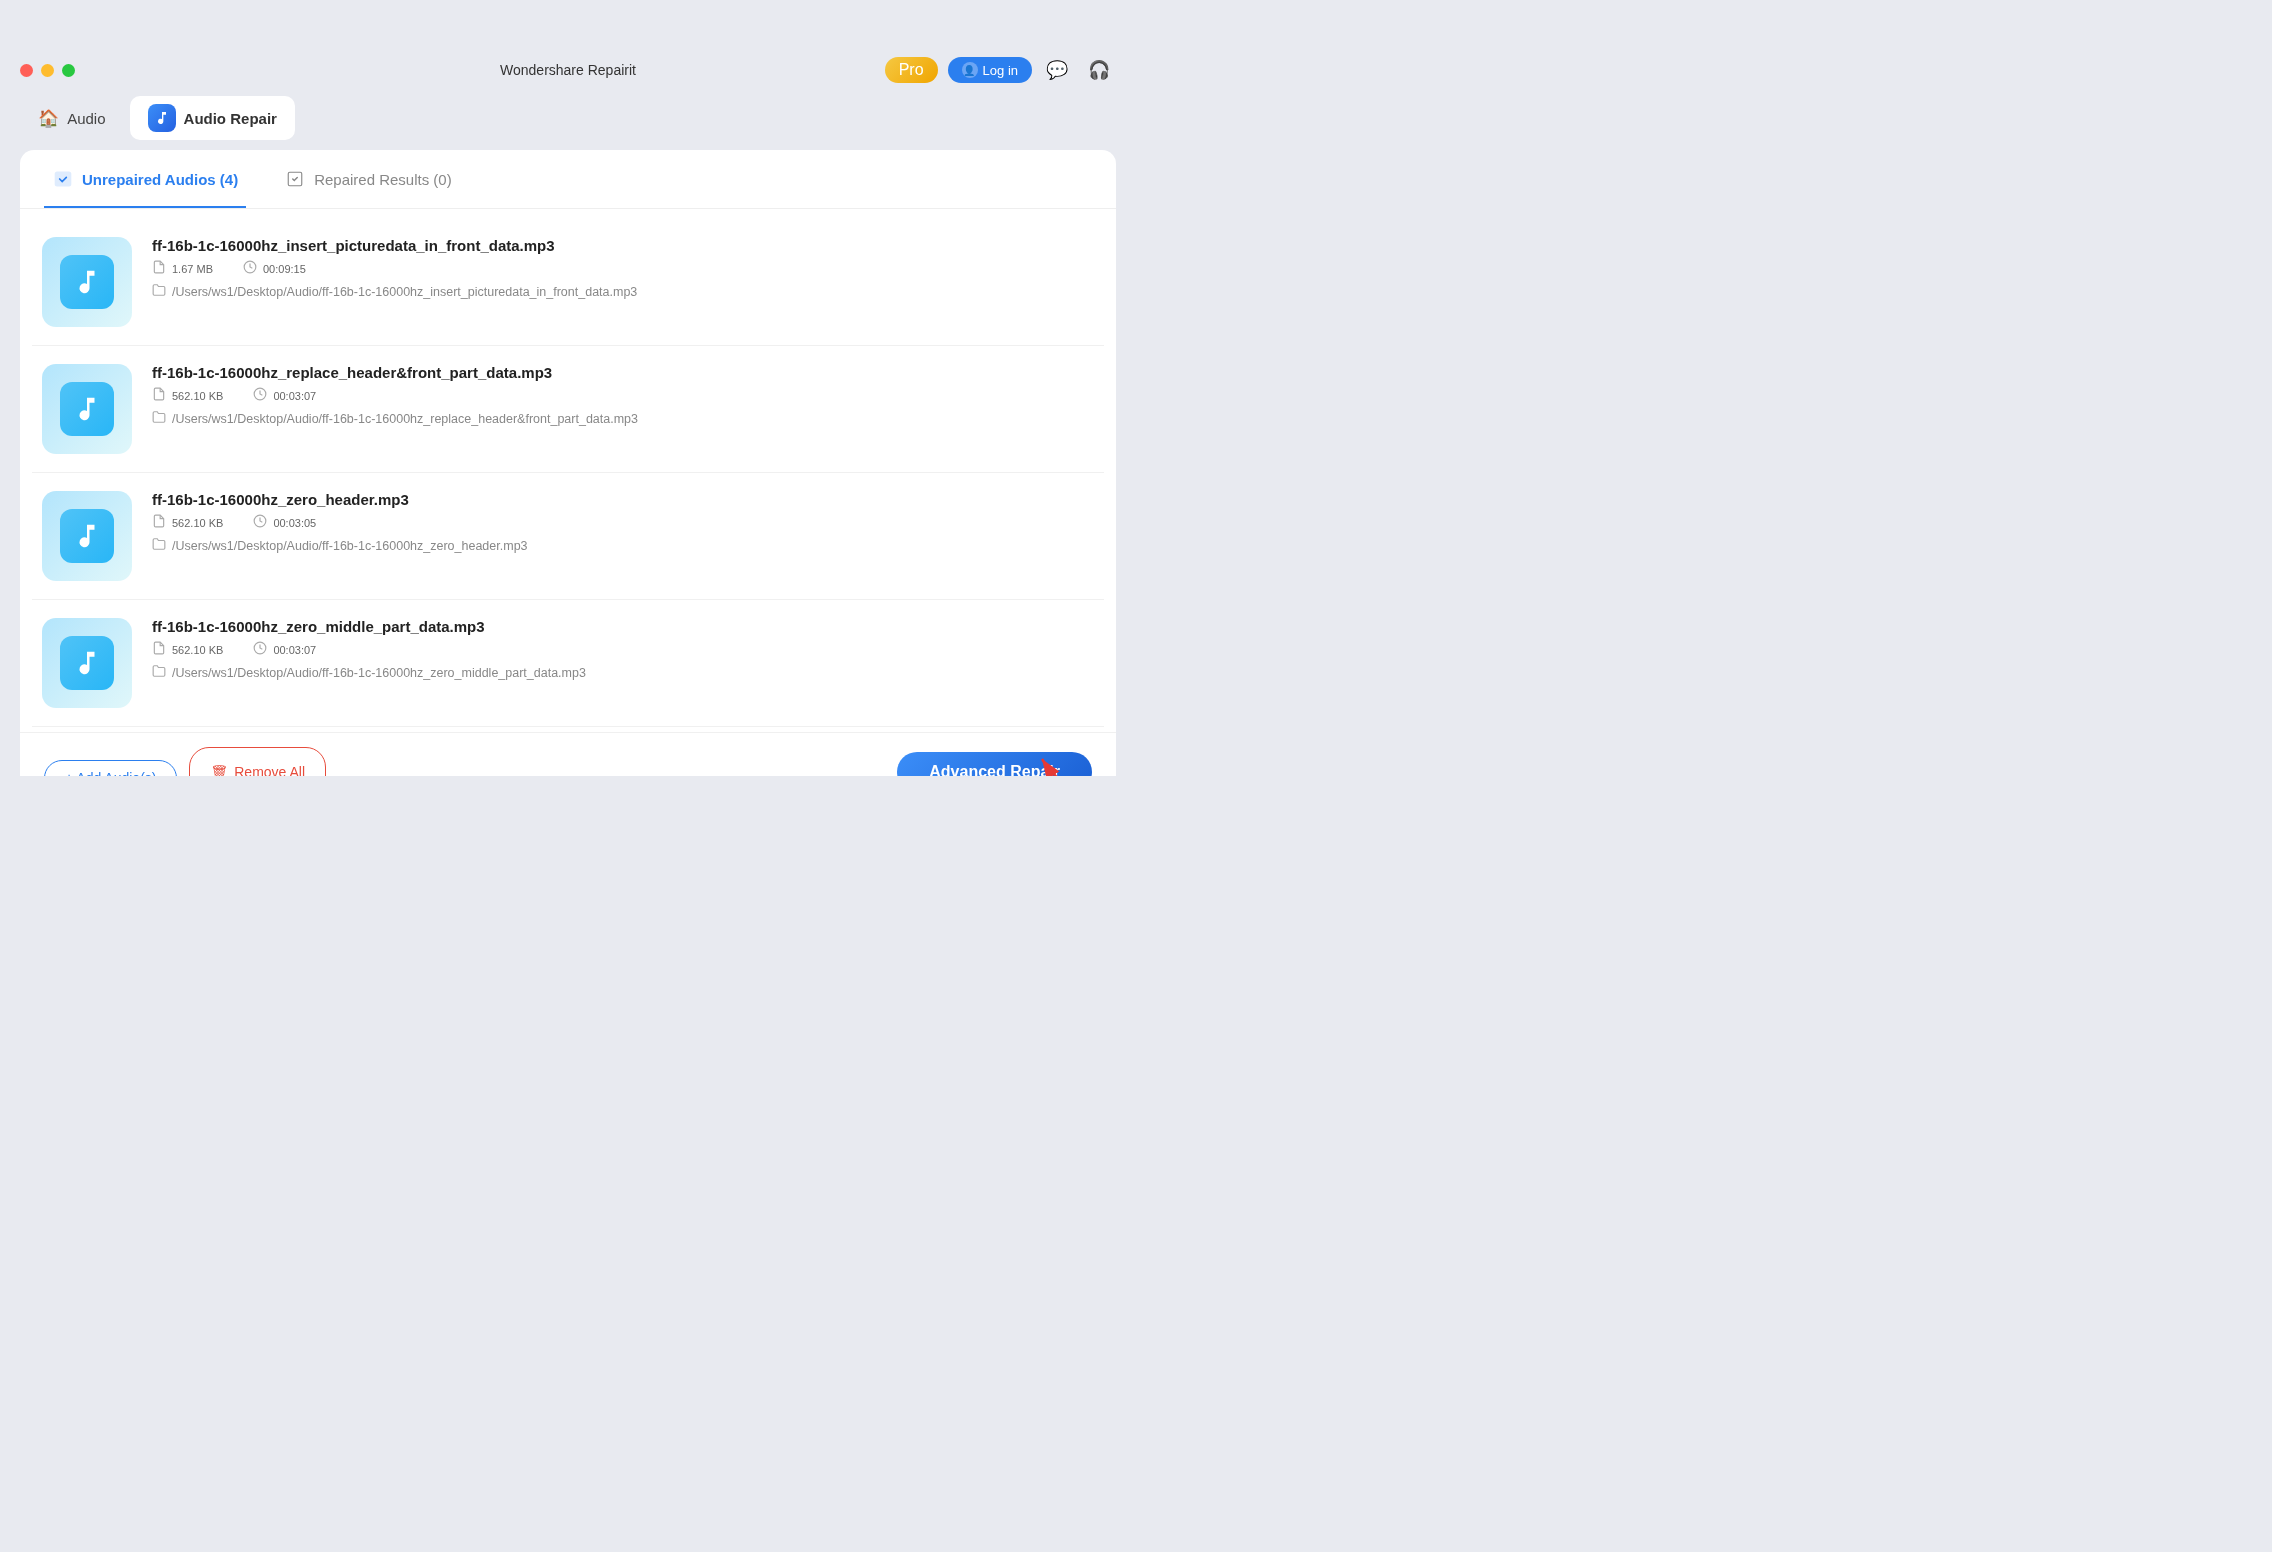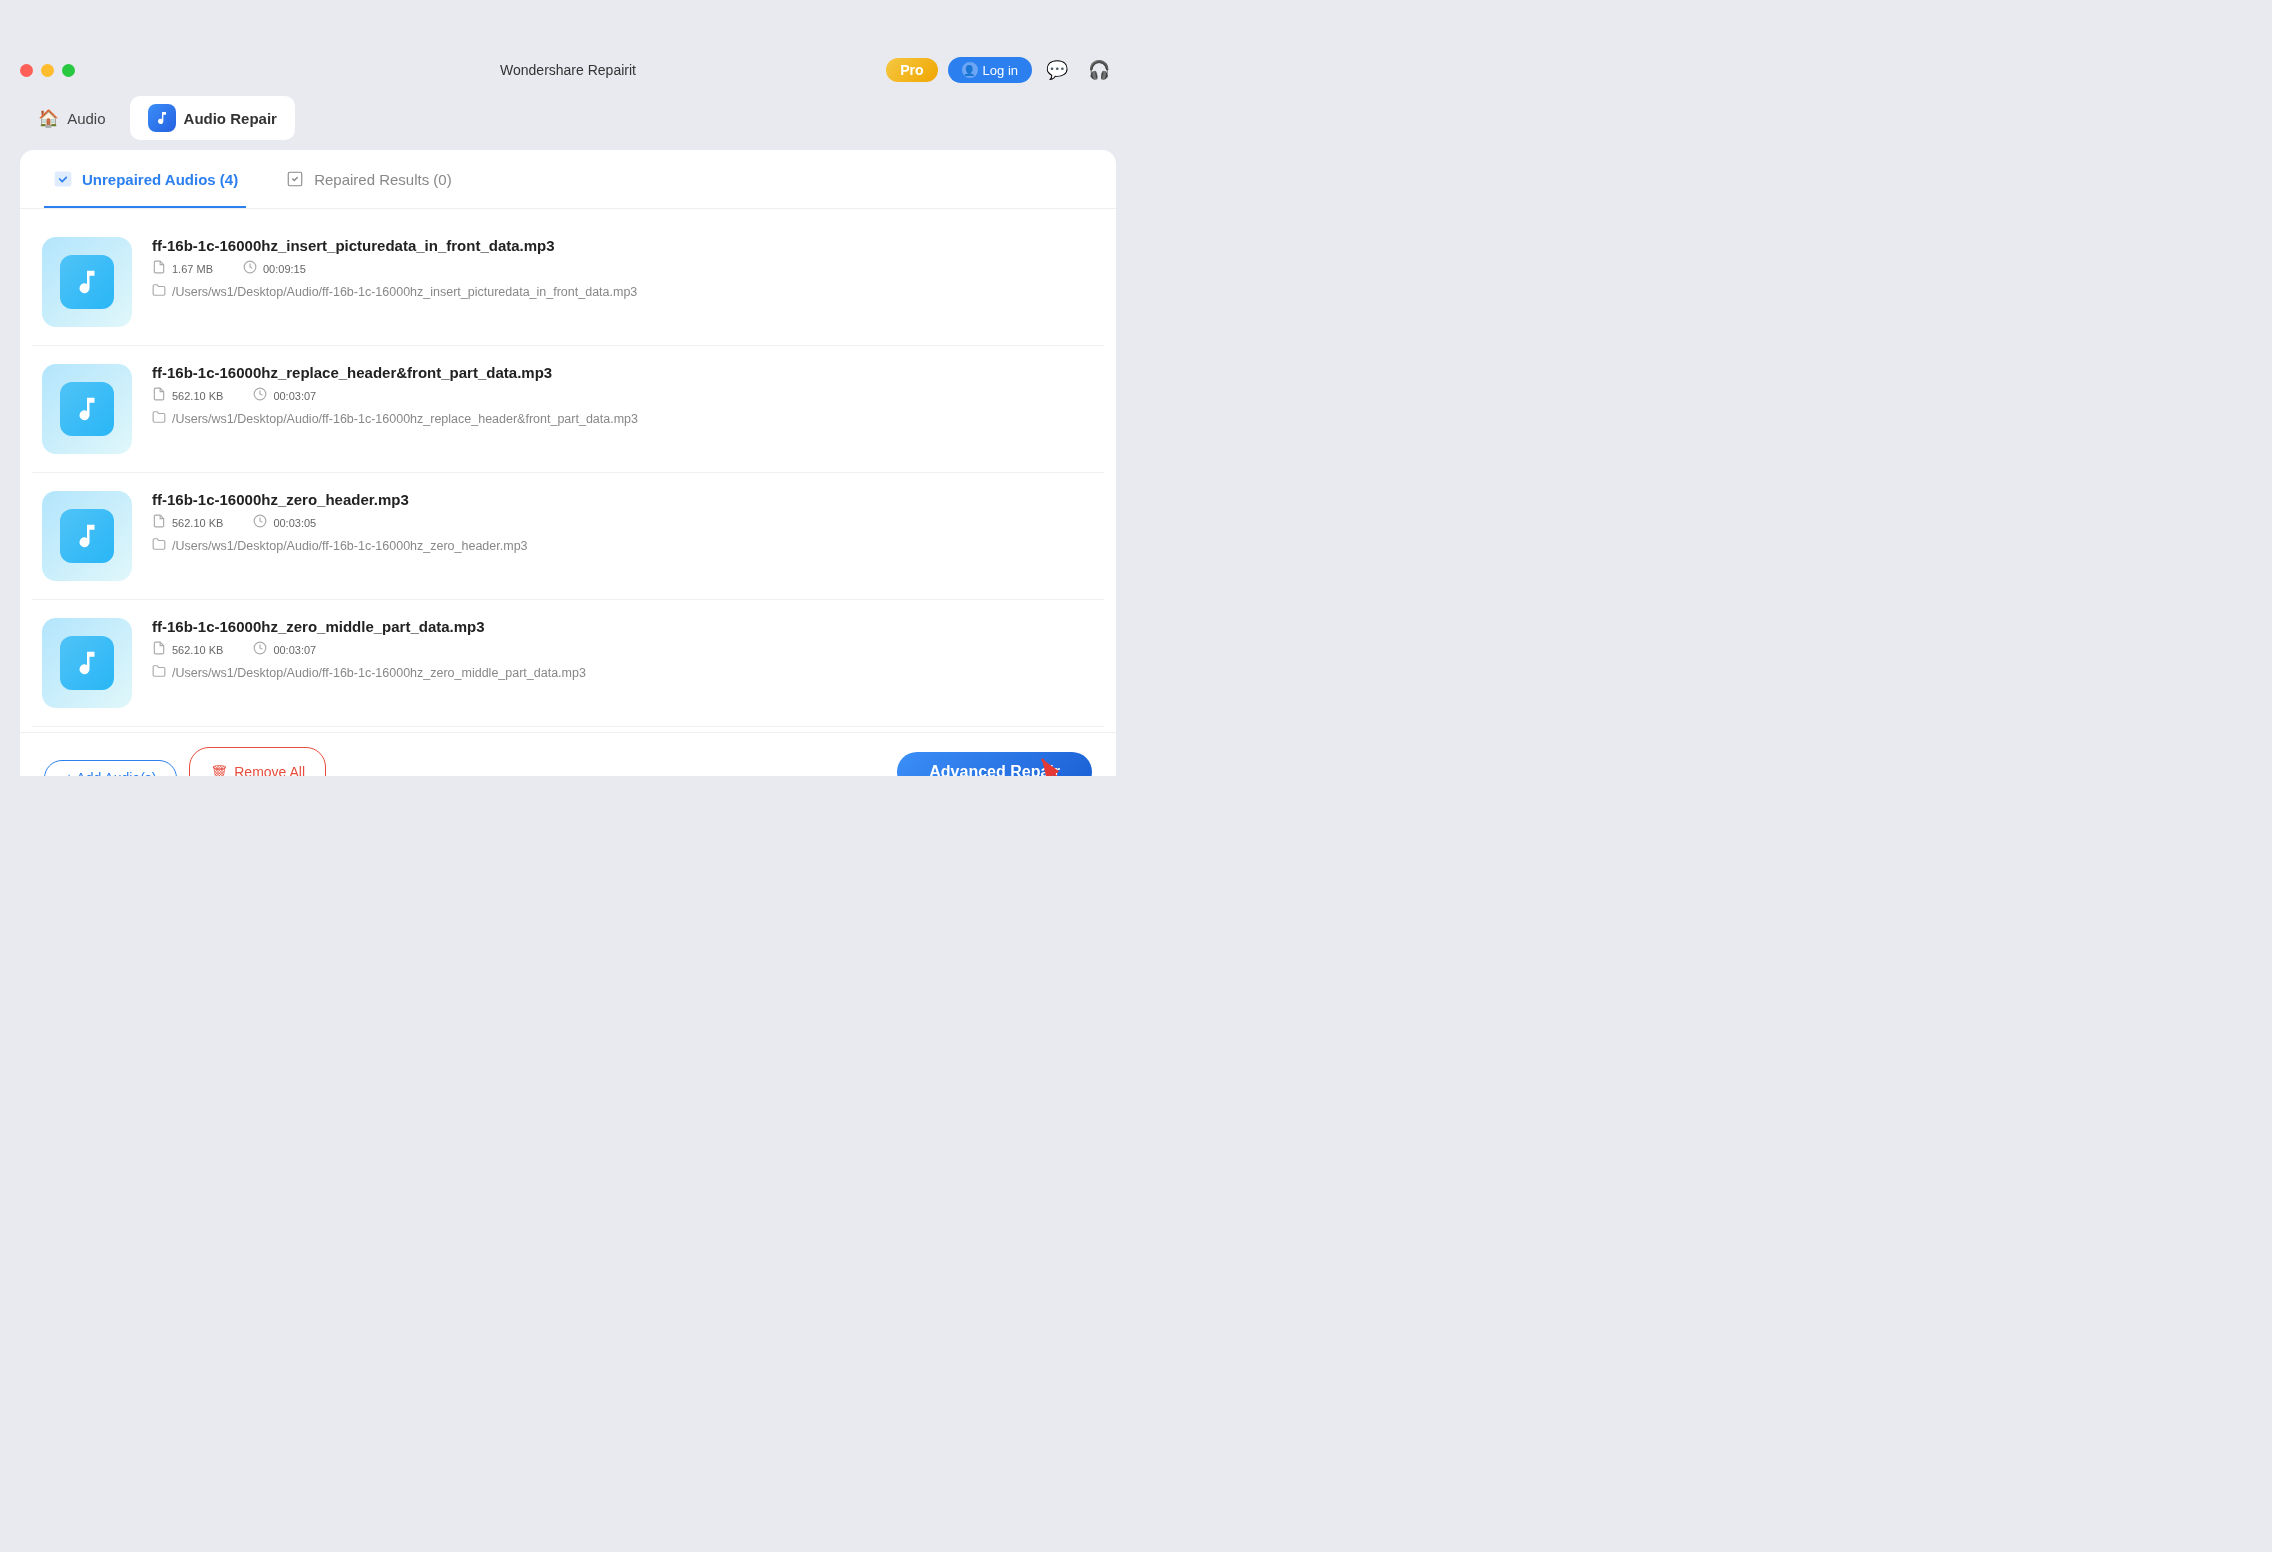--- a/index.html
+++ b/index.html
@@ -47,22 +47,22 @@
     .titlebar-actions {
       position: absolute;
       right: 20px;
       display: flex;
       align-items: center;
       gap: 10px;
     }
     .pro-badge {
       background: linear-gradient(135deg, #f5c842, #f0a500);
       color: #fff;
-      font-size: 14px;
-      font-weight: 700;
+      font-size: 16px;
+      font-weight: 400;
       padding: 4px 14px;
       border-radius: 14px;
       cursor: pointer;
     }
     .login-btn {
       background: #2b7fef;
       color: #fff;
       font-size: 13px;
       font-weight: 500;
       padding: 5px 14px;

